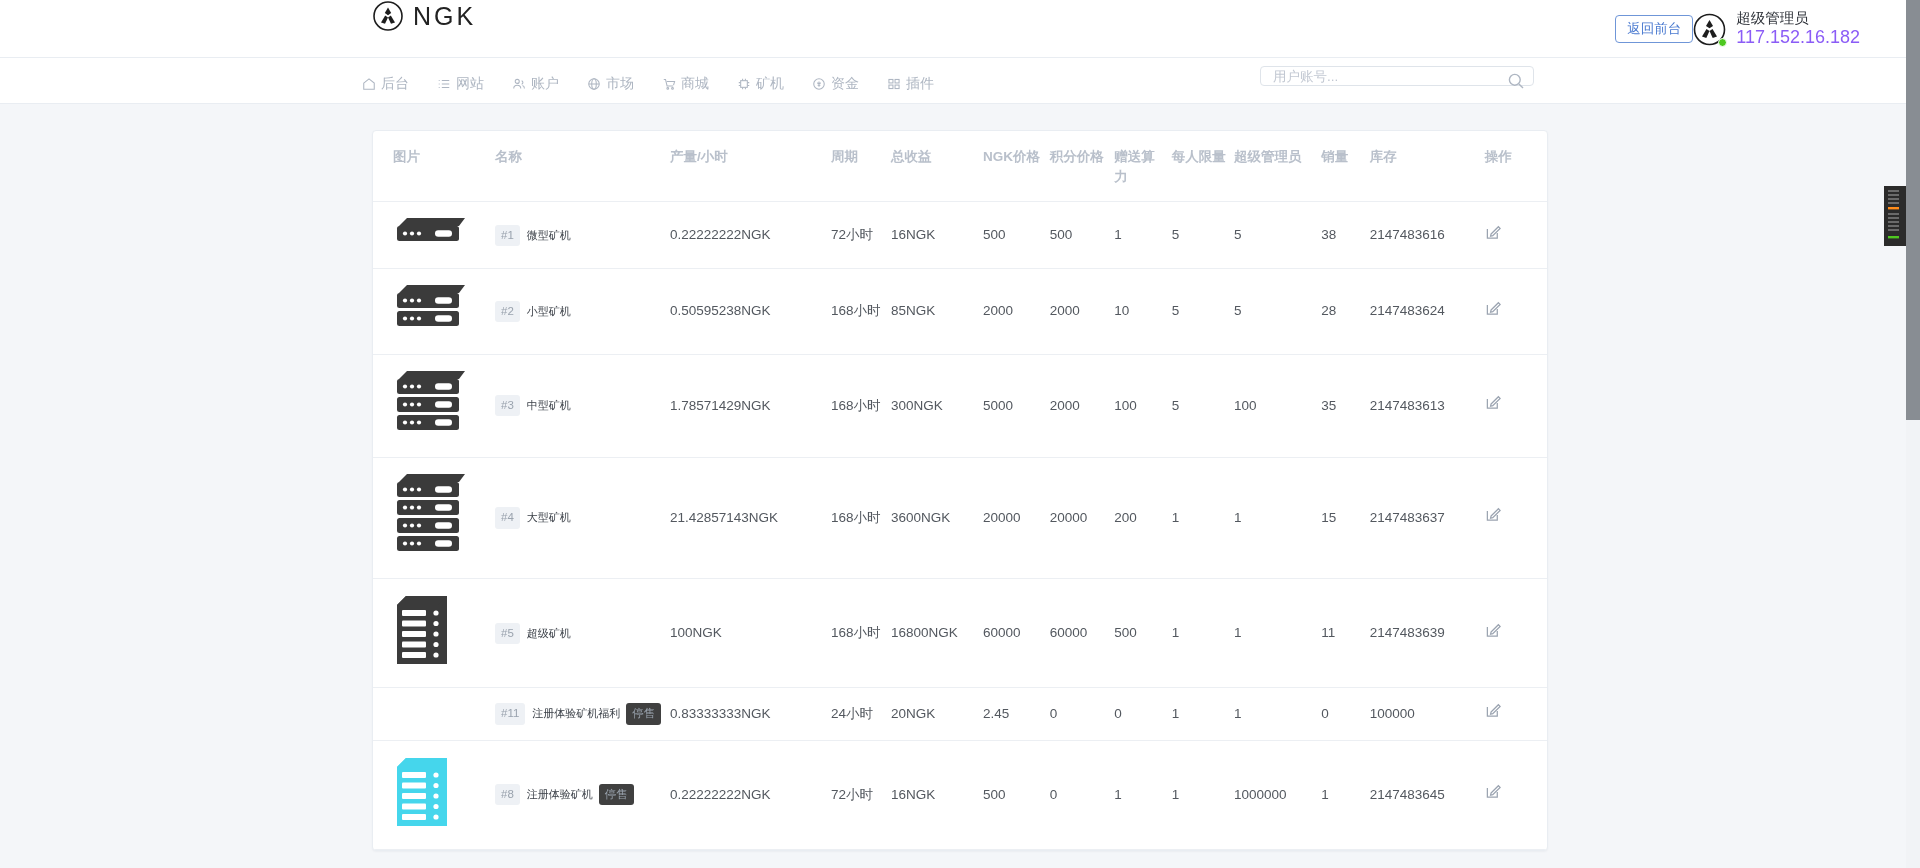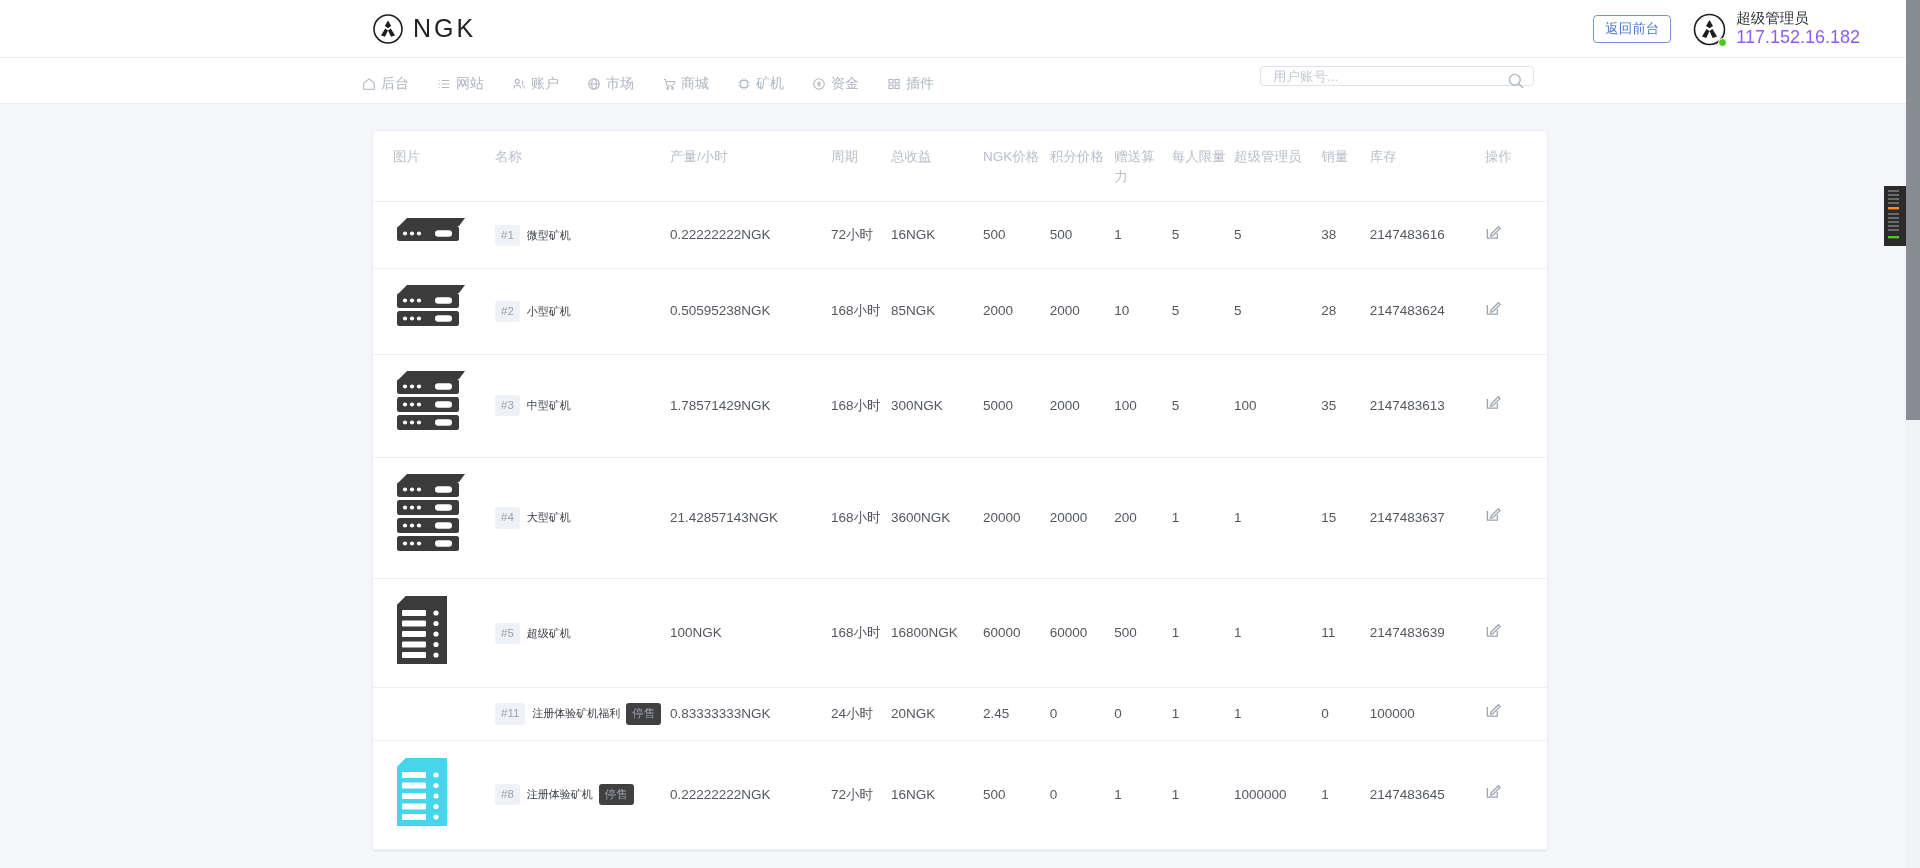--- a/index.html
+++ b/index.html
@@ -7,36 +7,36 @@
     width: 1920px; height: 868px;
     background: #f4f6f9;
     font-family: "Liberation Sans", "DejaVu Sans", sans-serif;
     overflow: hidden;
   }
 
   
   .topbar {
     height: 58px; background: #ffffff;
     border-bottom: 1px solid #e9edf2;
-    display: flex; align-items: center;
+    display: flex; align-items: flex-start;
     position: relative;
   }
   .logo-wrap {
     display: flex; align-items: center; gap: 9px;
     margin-left: 372px;
   }
   .logo-mark { width: 32px; height: 32px; }
   .logo-text {
     font-size: 25px; letter-spacing: 3px; color: #222;
     font-weight: 400;
   }
 
   .topbar-right {
     position: absolute; right: 60px; top: 0; height: 58px;
-    display: flex; align-items: center; gap: 22px;
+    display: flex; align-items: center; 
   }
   .btn-front {
     border: 1px solid #6f96d8; color: #4a7ad0;
     background: #fff; border-radius: 4px;
     font-size: 13.5px; padding: 6px 11px; cursor: pointer;
     line-height: 1.1; white-space: nowrap;
   }
   .user-block { display: flex; align-items: center; gap: 10px; }
   .avatar-wrap { position: relative; width: 33px; height: 33px; }
   .avatar-dot {
@@ -89,21 +89,21 @@
   .page { padding: 26px 0 0 0; }
   .card {
     width: 1176px; margin: 0 auto;
     background: #fff; border: 1px solid #e9edf2;
     border-radius: 4px;
     box-shadow: 0 1px 2px rgba(20,30,50,.04);
     overflow: hidden;
   }
   table { width: 100%; border-collapse: collapse; table-layout: fixed; }
   thead th {
-    font-size: 13.5px; font-weight: 400; color: #b9c0cb;
+    font-size: 13.5px; font-weight: 700; color: #b9c0cb;
     text-align: left; vertical-align: top;
     padding: 16px 8px 15px 0;
     border-bottom: 1px solid #eceff3;
     line-height: 1.45;
   }
   thead th:first-child { padding-left: 20px; }
   tbody td {
     font-size: 13.5px; color: #53585f;
     padding: 14px 8px 14px 0;
     border-bottom: 1px solid #eceff3;

